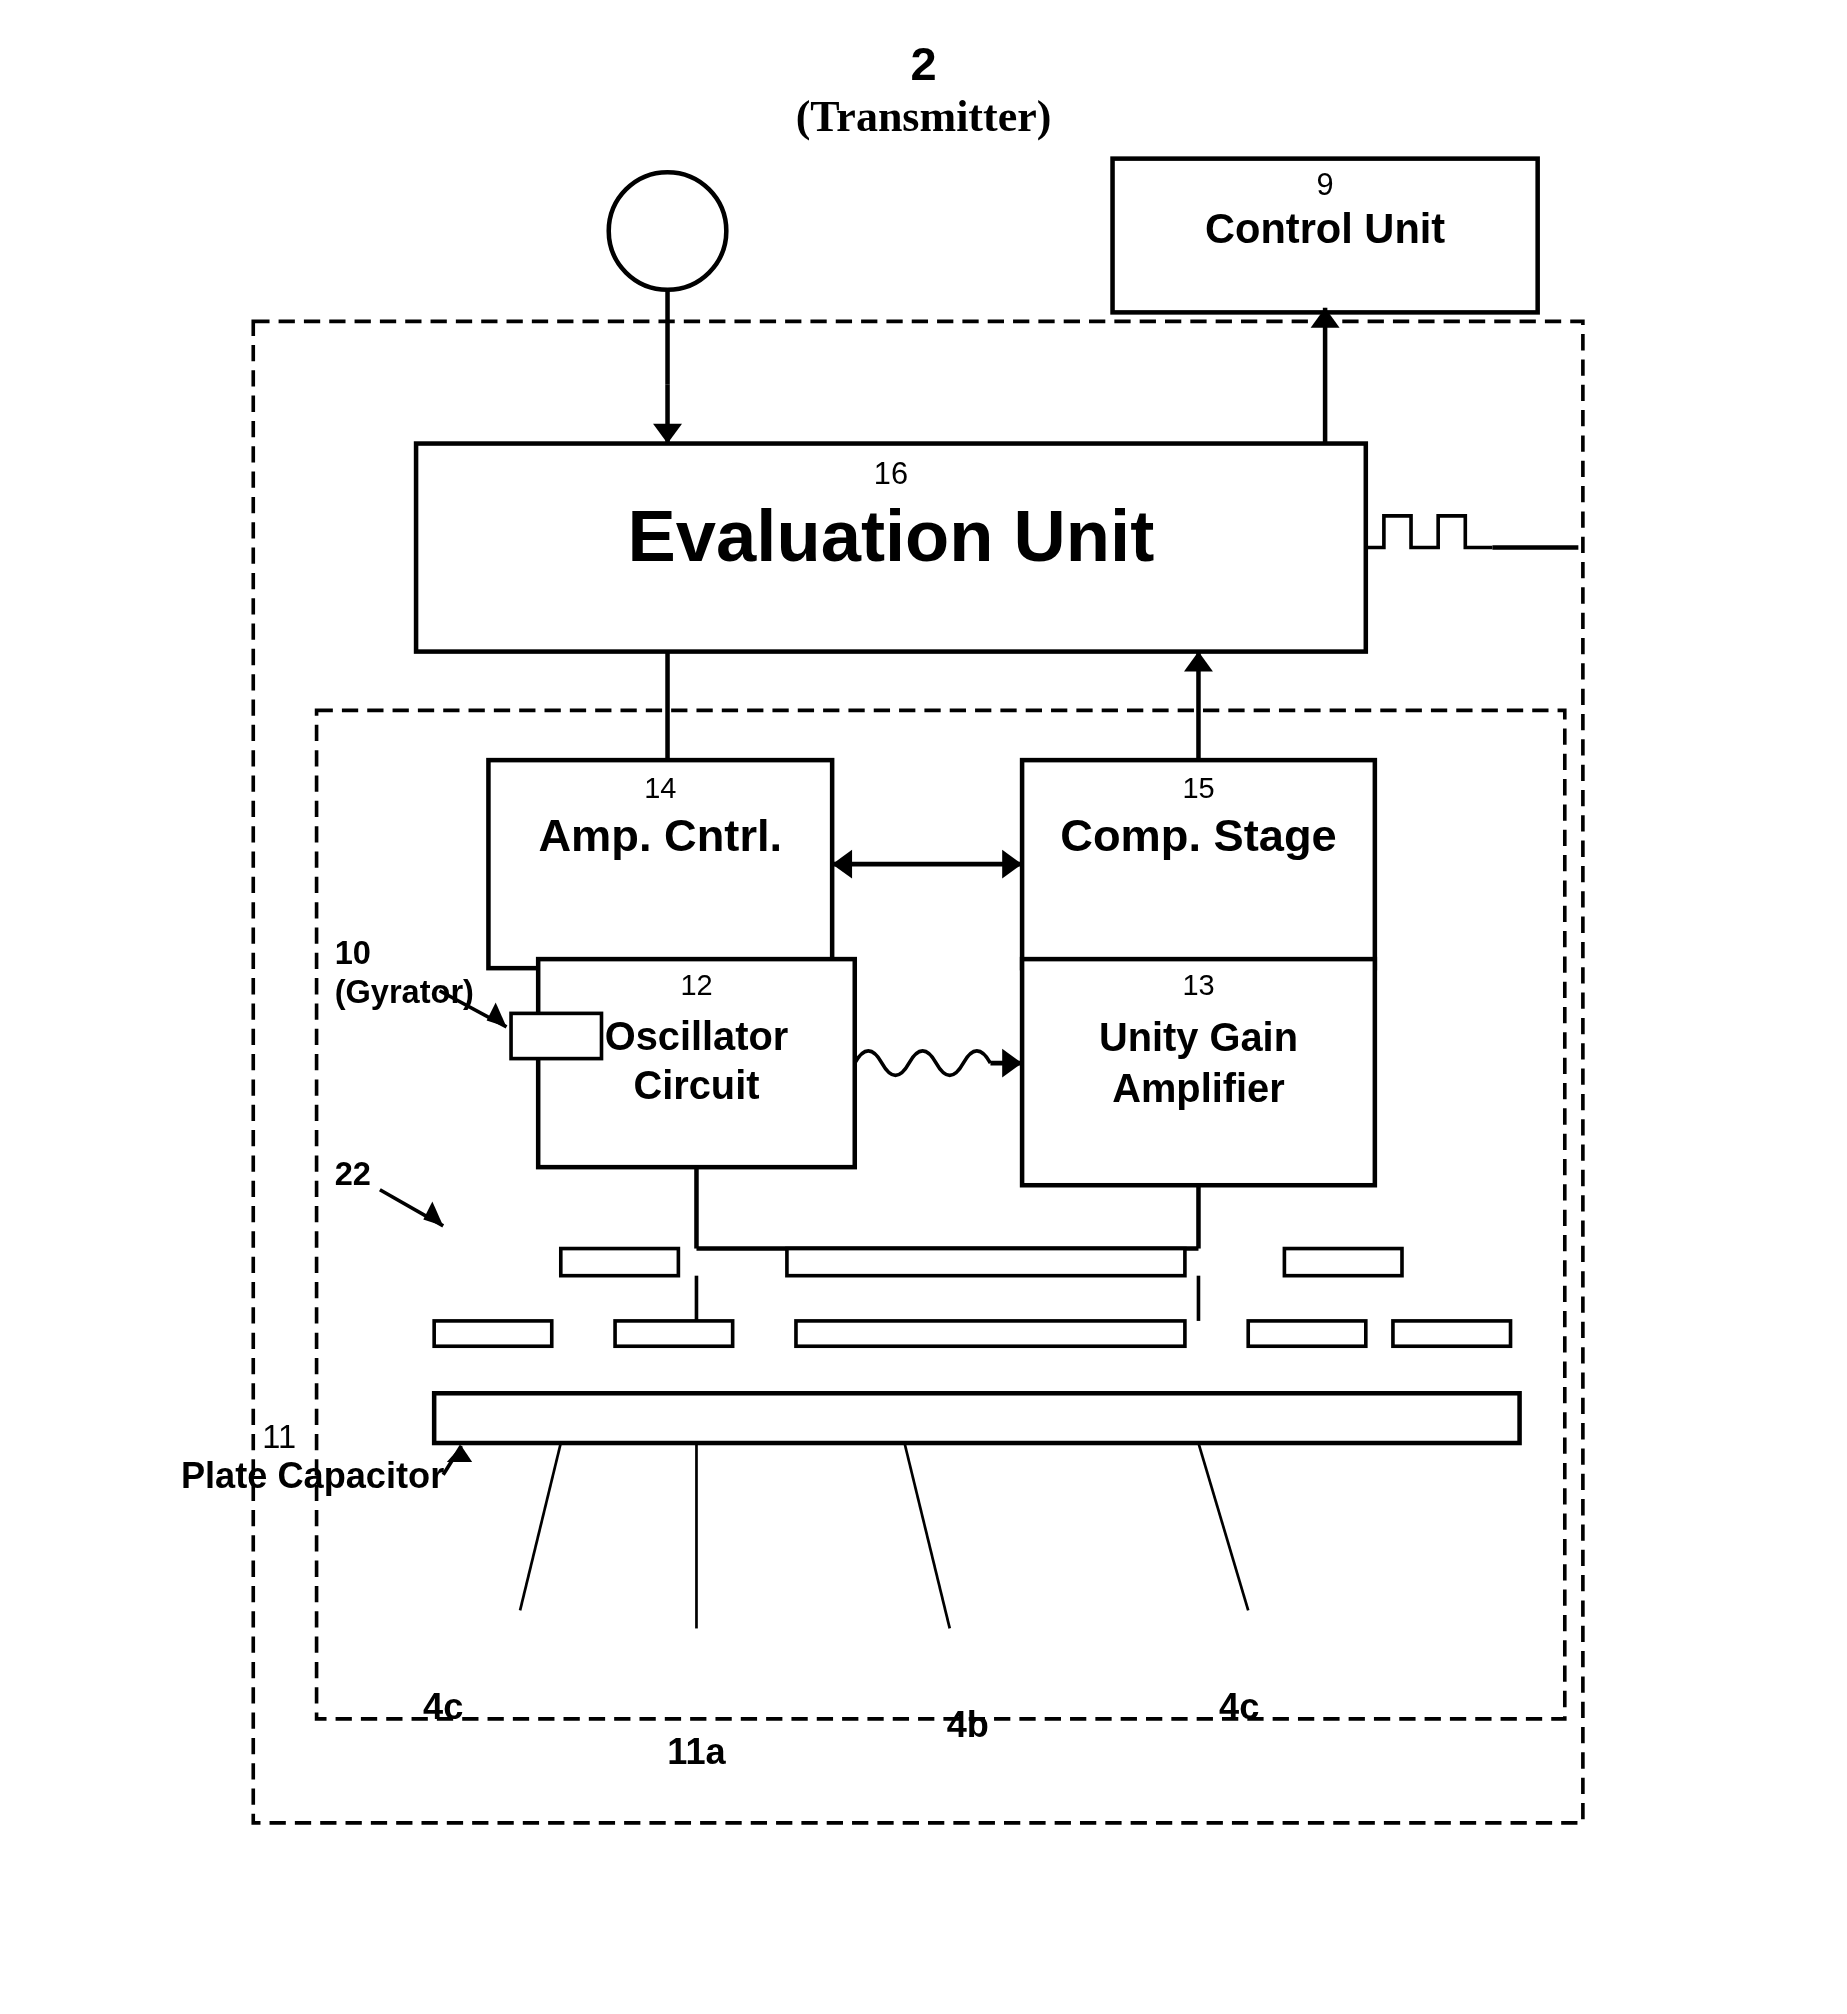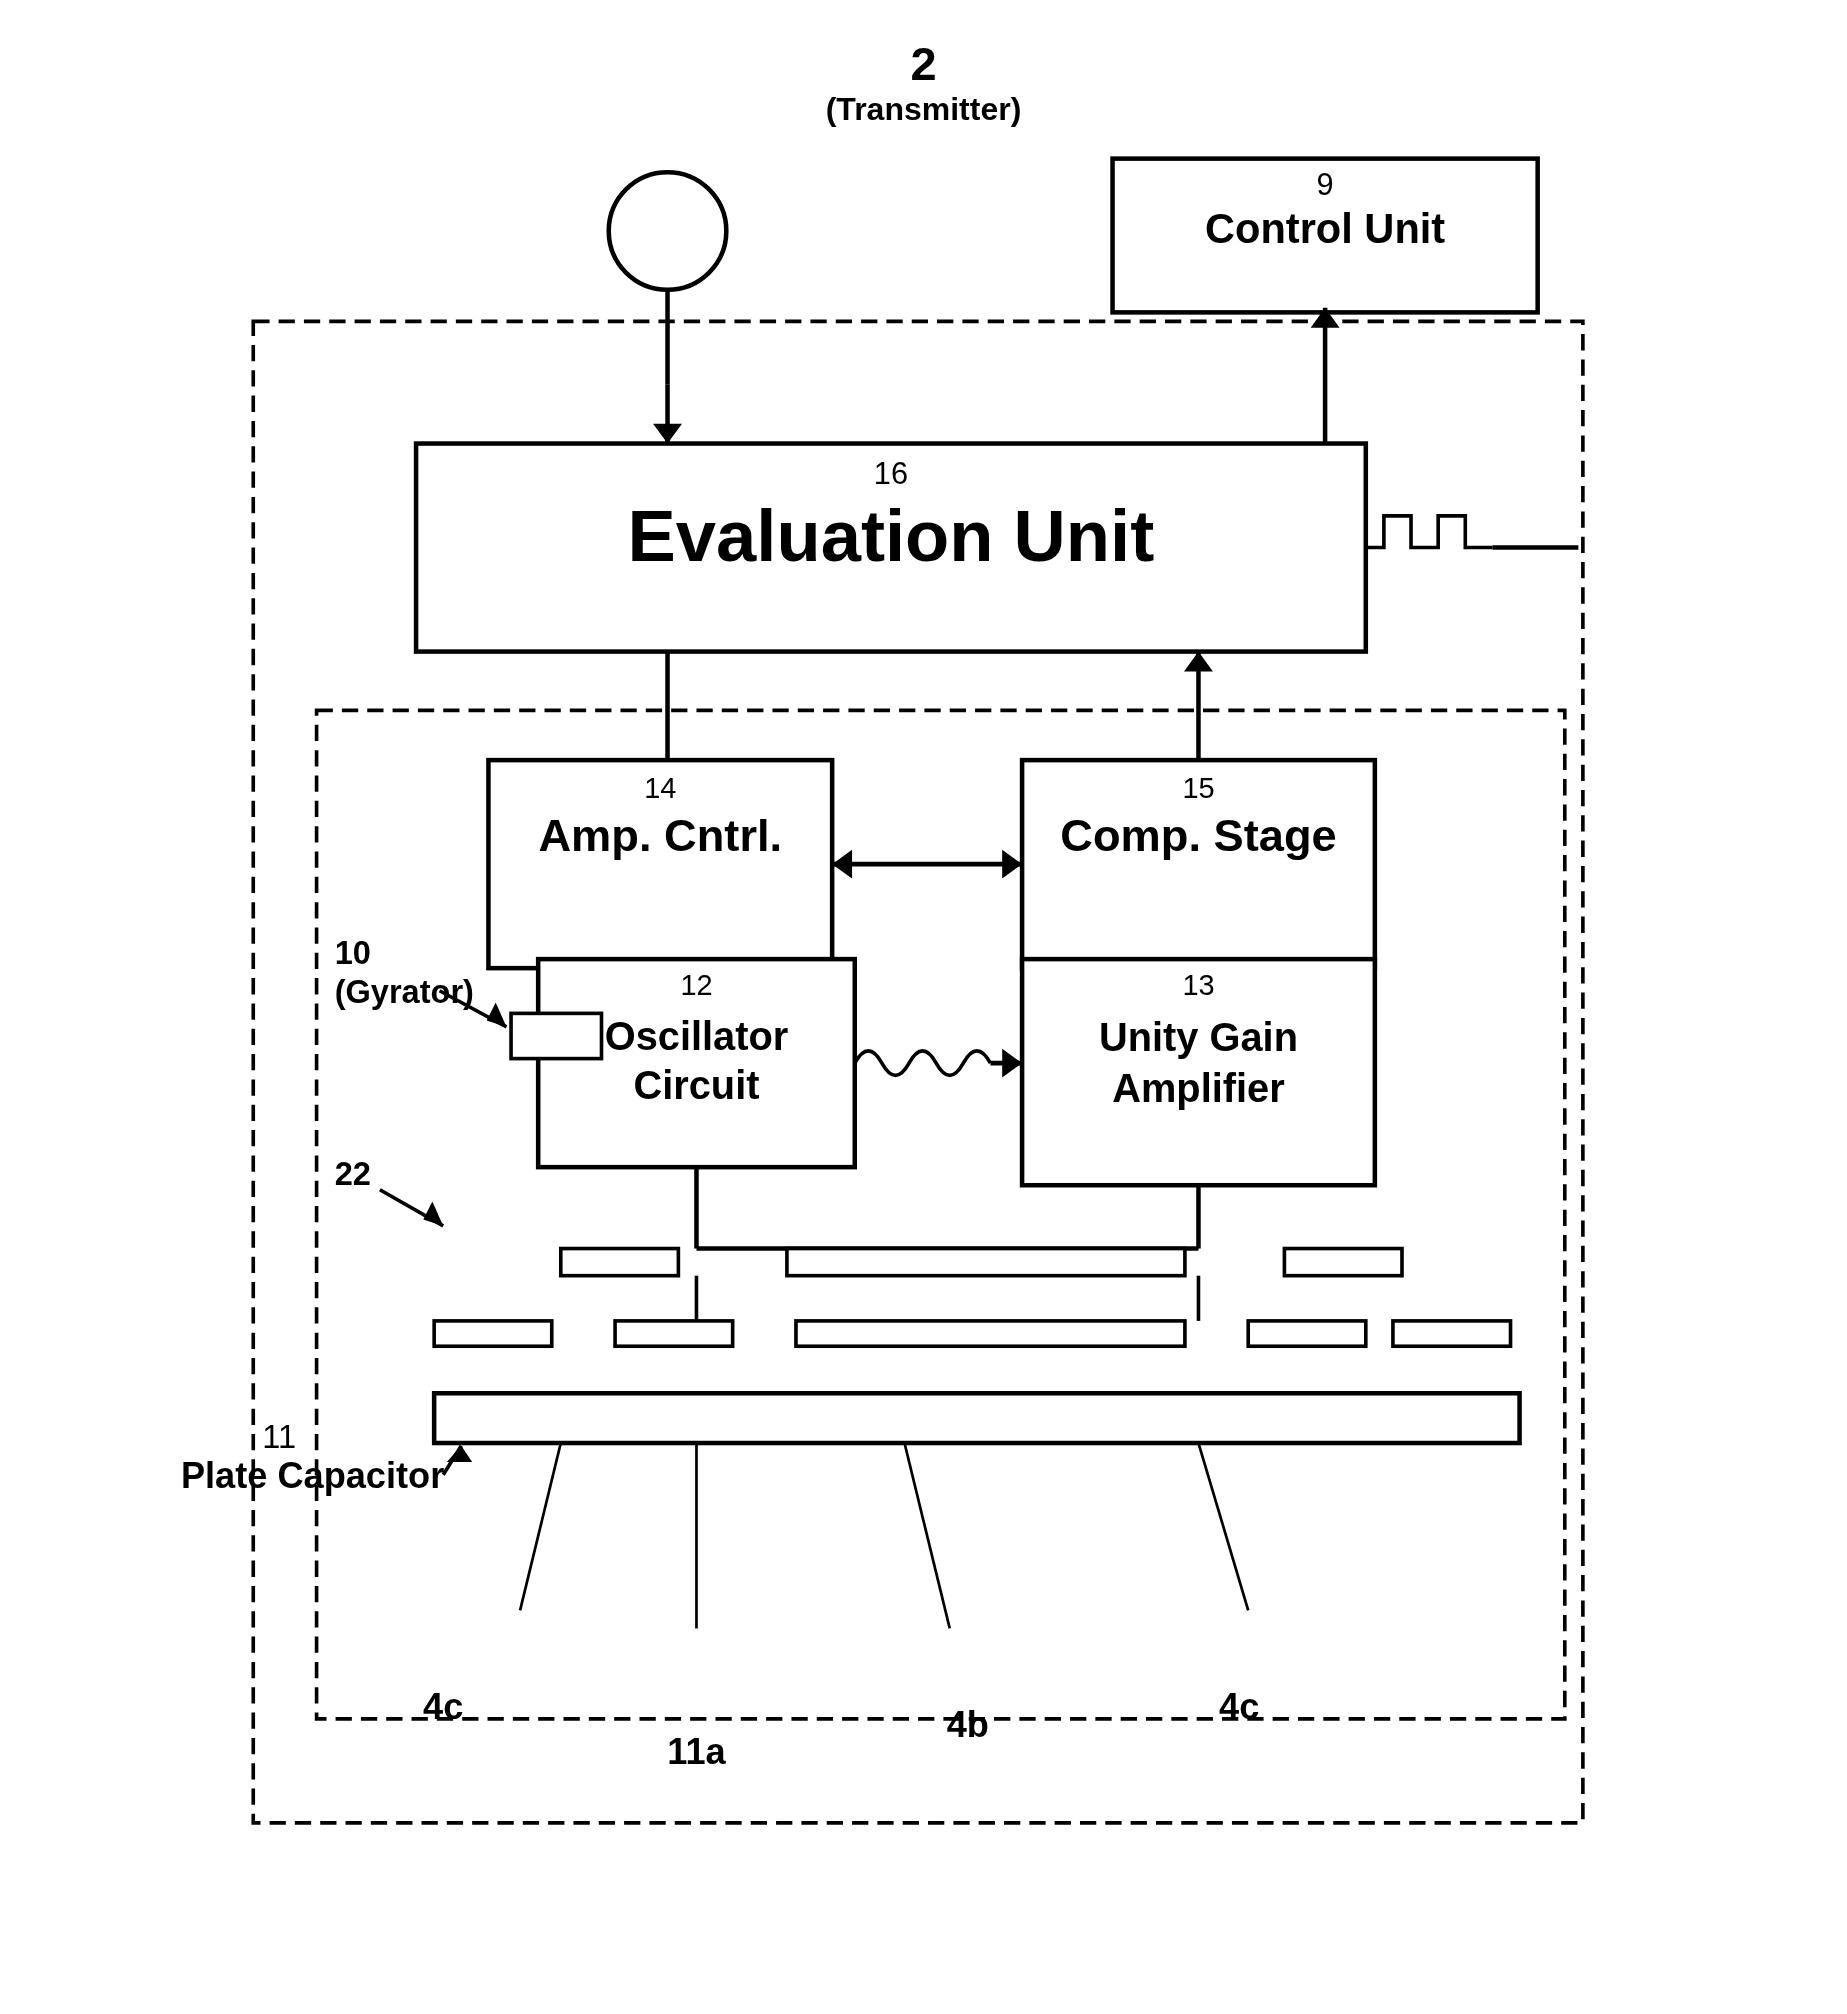--- a/index.html
+++ b/index.html
@@ -23,22 +23,23 @@
       top: 36px;
       left: 50%;
       transform: translateX(-50%);
       text-align: center;
     }
     .transmitter-label .num {
       font-size: 47px;
       font-weight: bold;
     }
     .transmitter-label .name {
-      font-size: 32px;
+      font-size: 44px;
       font-weight: bold;
+      font-family: Liberation Serif, serif;
     }
     
     .svg-overlay {
       position: absolute;
       top: 0; left: 0;
       width: 1847px;
       height: 2015px;
       pointer-events: none;
     }
   </style>

